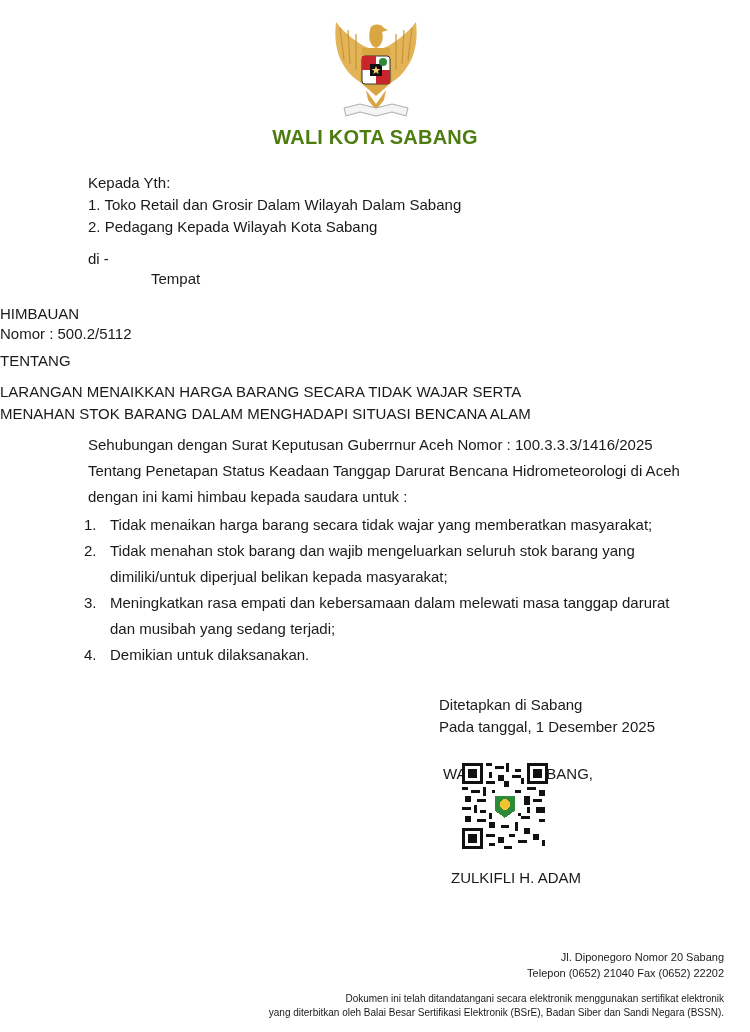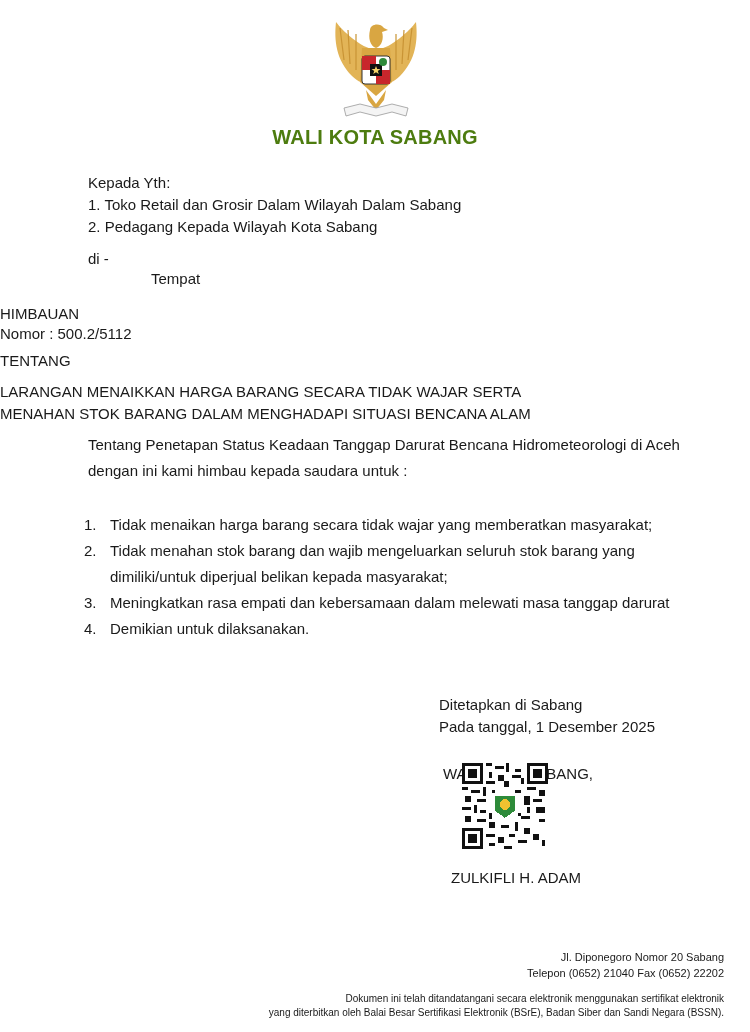--- a/index.html
+++ b/index.html
@@ -79,20 +79,21 @@
 
 <div class="abs center-block himbauan t15">HIMBAUAN</div>
 <div class="abs center-block nomor t15">Nomor : 500.2/5112</div>
 <div class="abs center-block tentang t15">TENTANG</div>
 <div class="abs center-block subject">
   <div>LARANGAN MENAIKKAN HARGA BARANG SECARA TIDAK WAJAR SERTA</div>
   <div>MENAHAN STOK BARANG DALAM MENGHADAPI SITUASI BENCANA ALAM</div>
 </div>
 
 <div class="abs intro">
+  <div>Sehubungan dengan Surat Keputusan Guberrnur Aceh Nomor : 100.3.3.3/1416/2025</div>
   <div>Tentang Penetapan Status Keadaan Tanggap Darurat Bencana Hidrometeorologi di Aceh</div>
   <div>dengan ini kami himbau kepada saudara untuk :</div>
 </div>
 
 <div class="abs items">
   <div class="item">
     <span class="num">1.</span>
     <div class="cont">
         <div>Tidak menaikan harga barang secara tidak wajar yang memberatkan masyarakat;</div>
       </div>
@@ -101,20 +102,21 @@
     <span class="num">2.</span>
     <div class="cont">
       <div>Tidak menahan stok barang dan wajib mengeluarkan seluruh stok barang yang</div>
       <div>dimiliki/untuk diperjual belikan kepada masyarakat;</div>
     </div>
   </div>
   <div class="item">
     <span class="num">3.</span>
     <div class="cont">
       <div>Meningkatkan rasa empati dan kebersamaan dalam melewati masa tanggap darurat</div>
+      <div>dan musibah yang sedang terjadi;</div>
     </div>
   </div>
   <div class="item">
     <span class="num">4.</span>
     <div class="cont">
         <div>Demikian untuk dilaksanakan.</div>
       </div>
   </div>
 </div>
 

